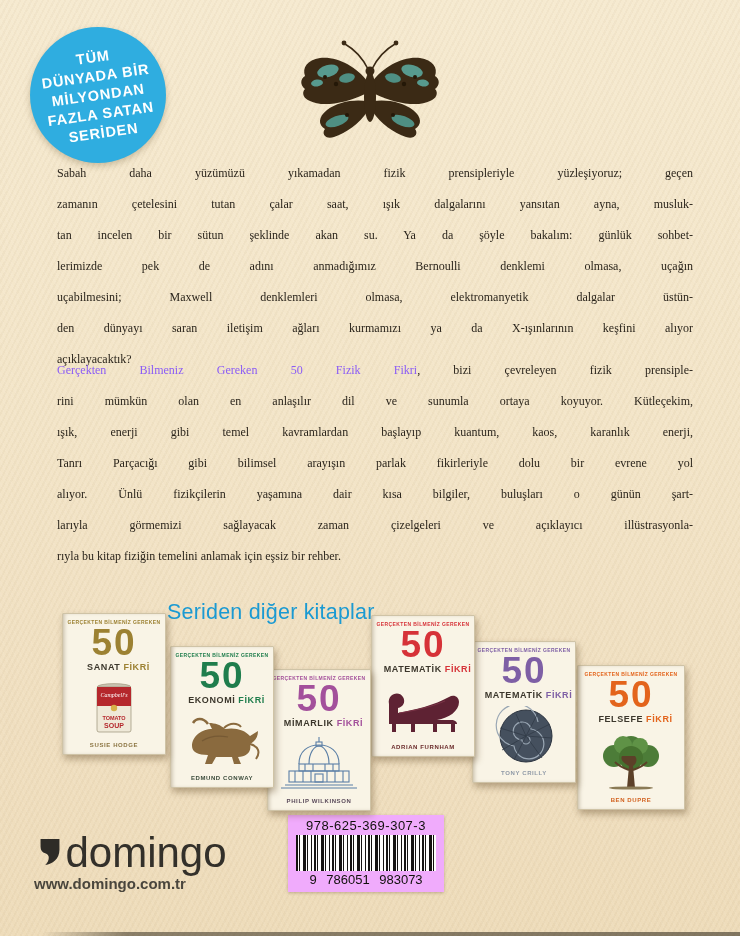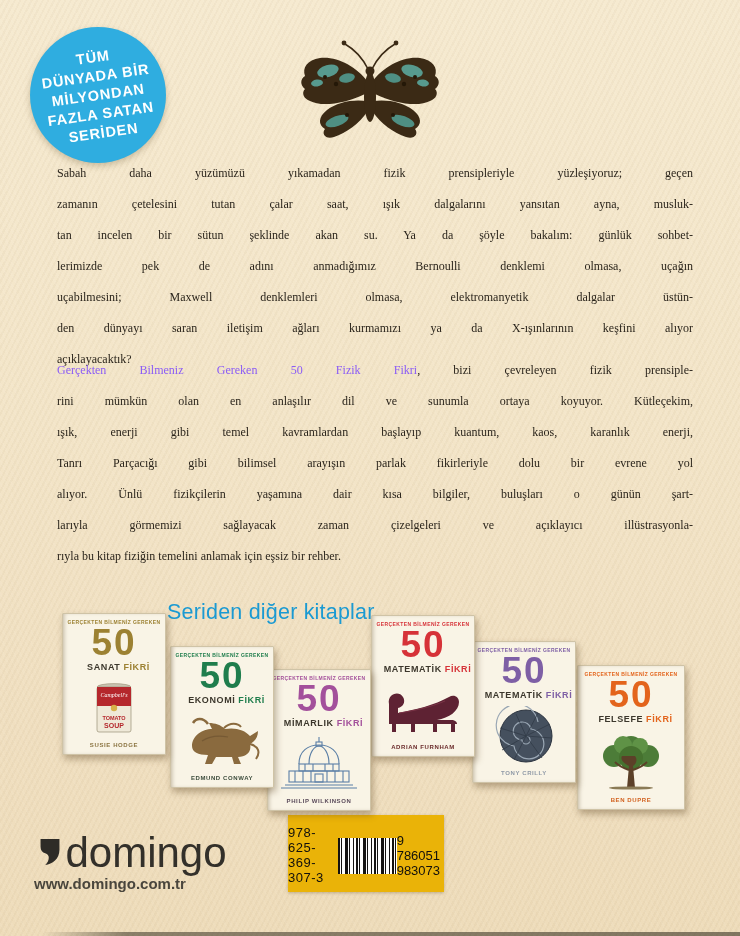--- a/index.html
+++ b/index.html
@@ -49,22 +49,22 @@
   .b-header{font-size:5px;font-weight:bold;letter-spacing:.4px;white-space:nowrap;}
   .b-50{font-size:37px;line-height:36px;font-weight:600;letter-spacing:2px;}
   .b-title{font-size:9px;font-weight:bold;letter-spacing:.6px;color:#3c372c;
     white-space:nowrap;margin-top:1px;padding-left:9px;}
   .b-title .acc{margin-left:3px;}
   .b-art{flex:1;width:88px;display:flex;align-items:center;justify-content:center;}
   .b-author{font-size:6px;font-weight:bold;letter-spacing:.6px;white-space:nowrap;
     margin-bottom:2px;}
 
   
-  .barcode{position:absolute;left:288px;top:815px;width:156px;height:77px;background:#eab308;
-    box-shadow:0 1px 3px rgba(80,60,20,.3);display:flex;flex-direction:row;
+  .barcode{position:absolute;left:288px;top:815px;width:156px;height:77px;background:#f0abfc;
+    box-shadow:0 1px 3px rgba(80,60,20,.3);display:flex;flex-direction:column;
     align-items:center;justify-content:flex-start;padding-top:3px;box-sizing:border-box;}
   .bc-isbn{font-size:13px;color:#12100d;letter-spacing:.5px;}
   .bc-bars{width:140px;height:36px;margin-top:2px;
     background:repeating-linear-gradient(90deg,
       #141210 0 2px,#fdfdfb 2px 3px,#141210 3px 4px,#fdfdfb 4px 7px,
       #141210 7px 10px,#fdfdfb 10px 11px,#141210 11px 12px,#fdfdfb 12px 15px,
       #141210 15px 16px,#fdfdfb 16px 18px);}
   .bc-ean{font-size:13px;color:#12100d;word-spacing:6px;margin-top:1px;}
 
   

